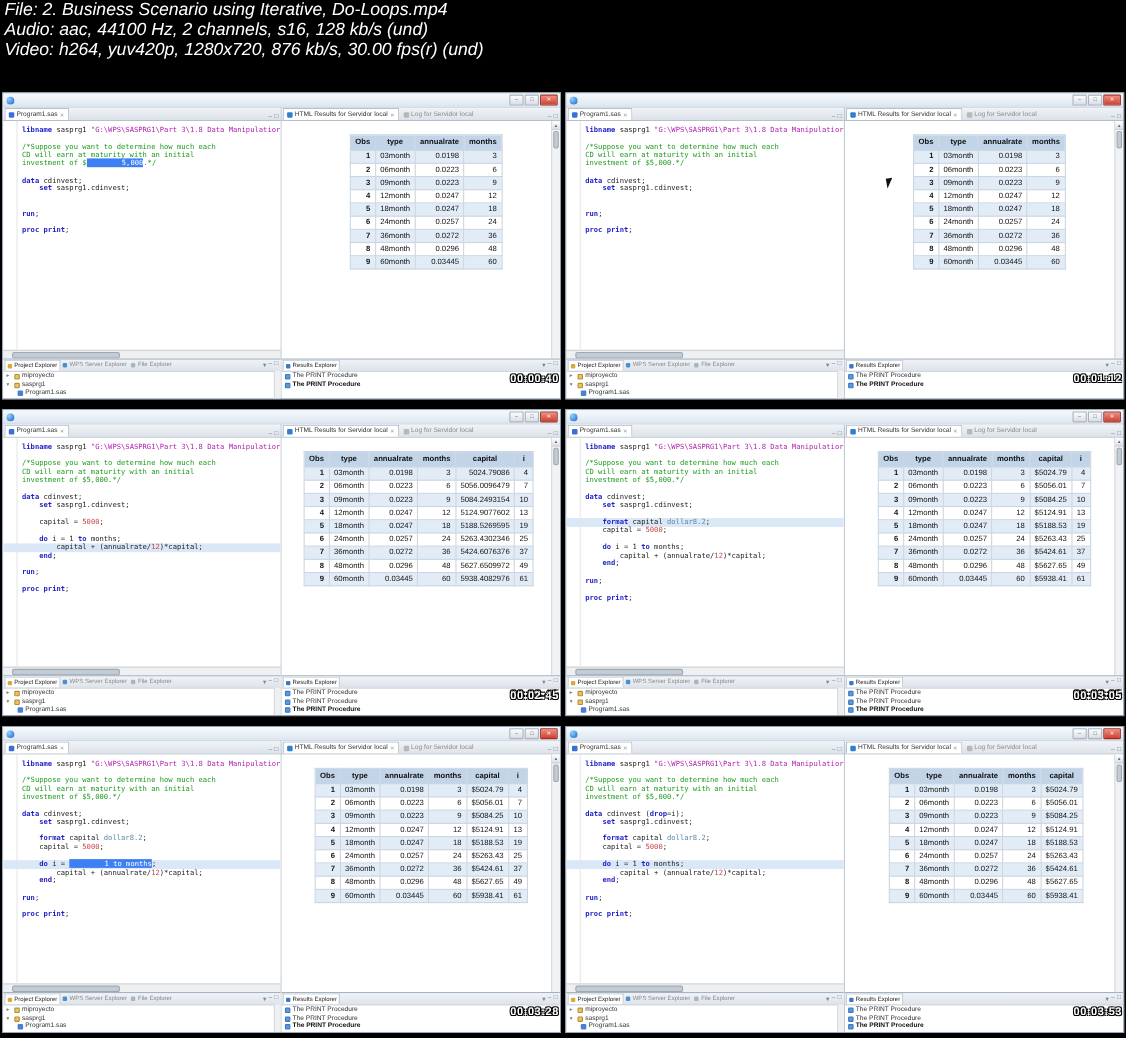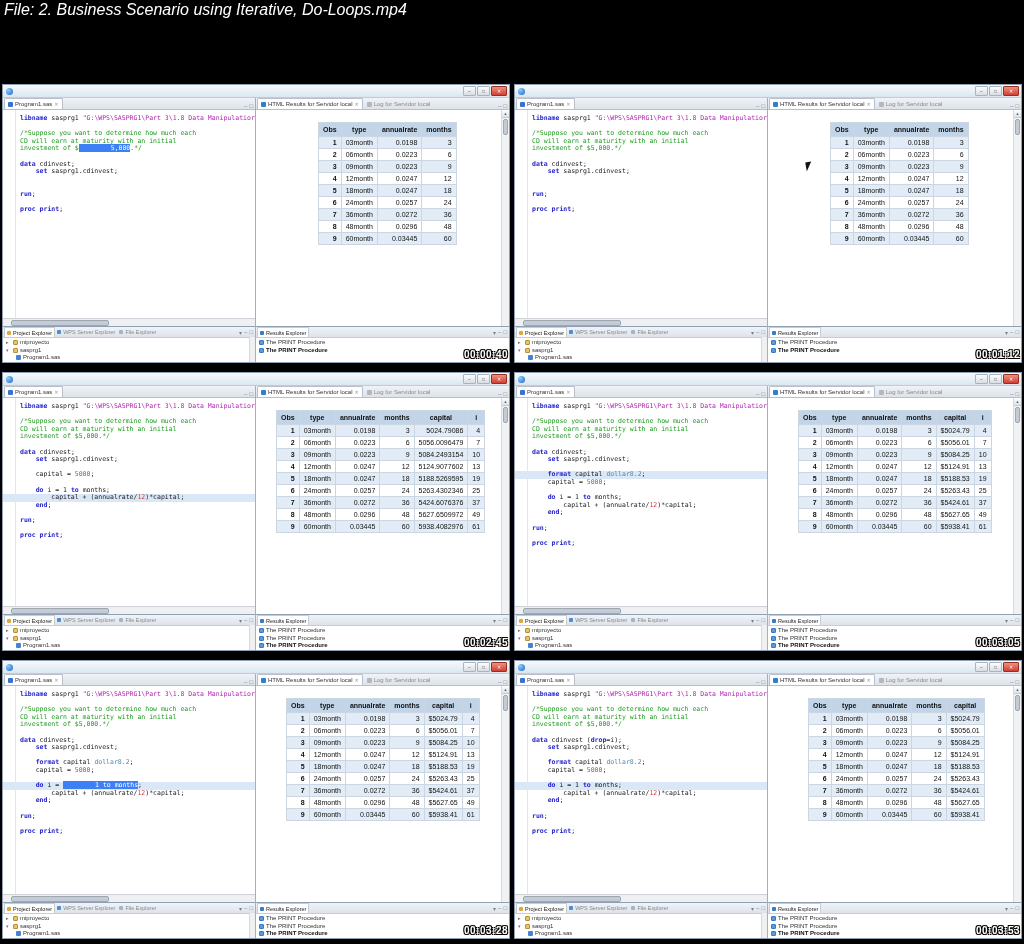--- a/index.html
+++ b/index.html
@@ -89,32 +89,34 @@
   .rcontent{flex:1;min-height:0;position:relative;background:#fff;overflow:hidden;}
   .rtable{border-collapse:collapse;font-family:"Liberation Sans",sans-serif;
     font-size:7px;color:#111;margin-top:12px;}
   .rtable th{background:#c2d4e8;font-weight:bold;border:1px solid #cbd6e2;
     padding:1px 4px;height:11px;text-align:center;}
   .rtable td{border:1px solid #cbd6e2;padding:0 4px;height:11px;background:#fff;}
   .rtable tr.alt td{background:#e2ecf6;}
   td.l{text-align:left;} td.r{text-align:right;} td.obs{font-weight:bold;text-align:right;}
   .t-t1{margin-left:62px;} .t-t2{margin-left:20px;} .t-t3{margin-left:30px;} .t-t4{margin-left:40px;}
   
-  .ts{position:absolute;right:4px;bottom:4px;font:bold 10px "Liberation Sans",sans-serif;
+  .ts{position:absolute;right:4px;bottom:14px;font:bold 10px "Liberation Sans",sans-serif;
     color:#fff;letter-spacing:.5px;
     text-shadow:-1px -1px 0 #000,1px -1px 0 #000,-1px 1px 0 #000,1px 1px 0 #000;}
   .cursor{position:absolute;left:38px;top:52px;width:0;height:0;
     border-left:6px solid #111;border-bottom:9px solid transparent;transform:rotate(-10deg);}
 </style>
 </head>
 <body>
 
 <div id="sheet">
   <div id="fileinfo">
     <div>File: 2. Business Scenario using Iterative, Do-Loops.mp4</div>
+    <div>Audio: aac, 44100 Hz, 2 channels, s16, 128 kb/s (und)</div>
+    <div>Video: h264, yuv420p, 1280x720, 876 kb/s, 30.00 fps(r) (und)</div>
   </div>
   <div id="grid">
       <div class="frame">
         <div class="win">
           <div class="titlebar">
             <span class="orb"></span>
             <span class="winbtns">
               <span class="wbtn">–</span>
               <span class="wbtn">□</span>
               <span class="wbtn close">✕</span>

